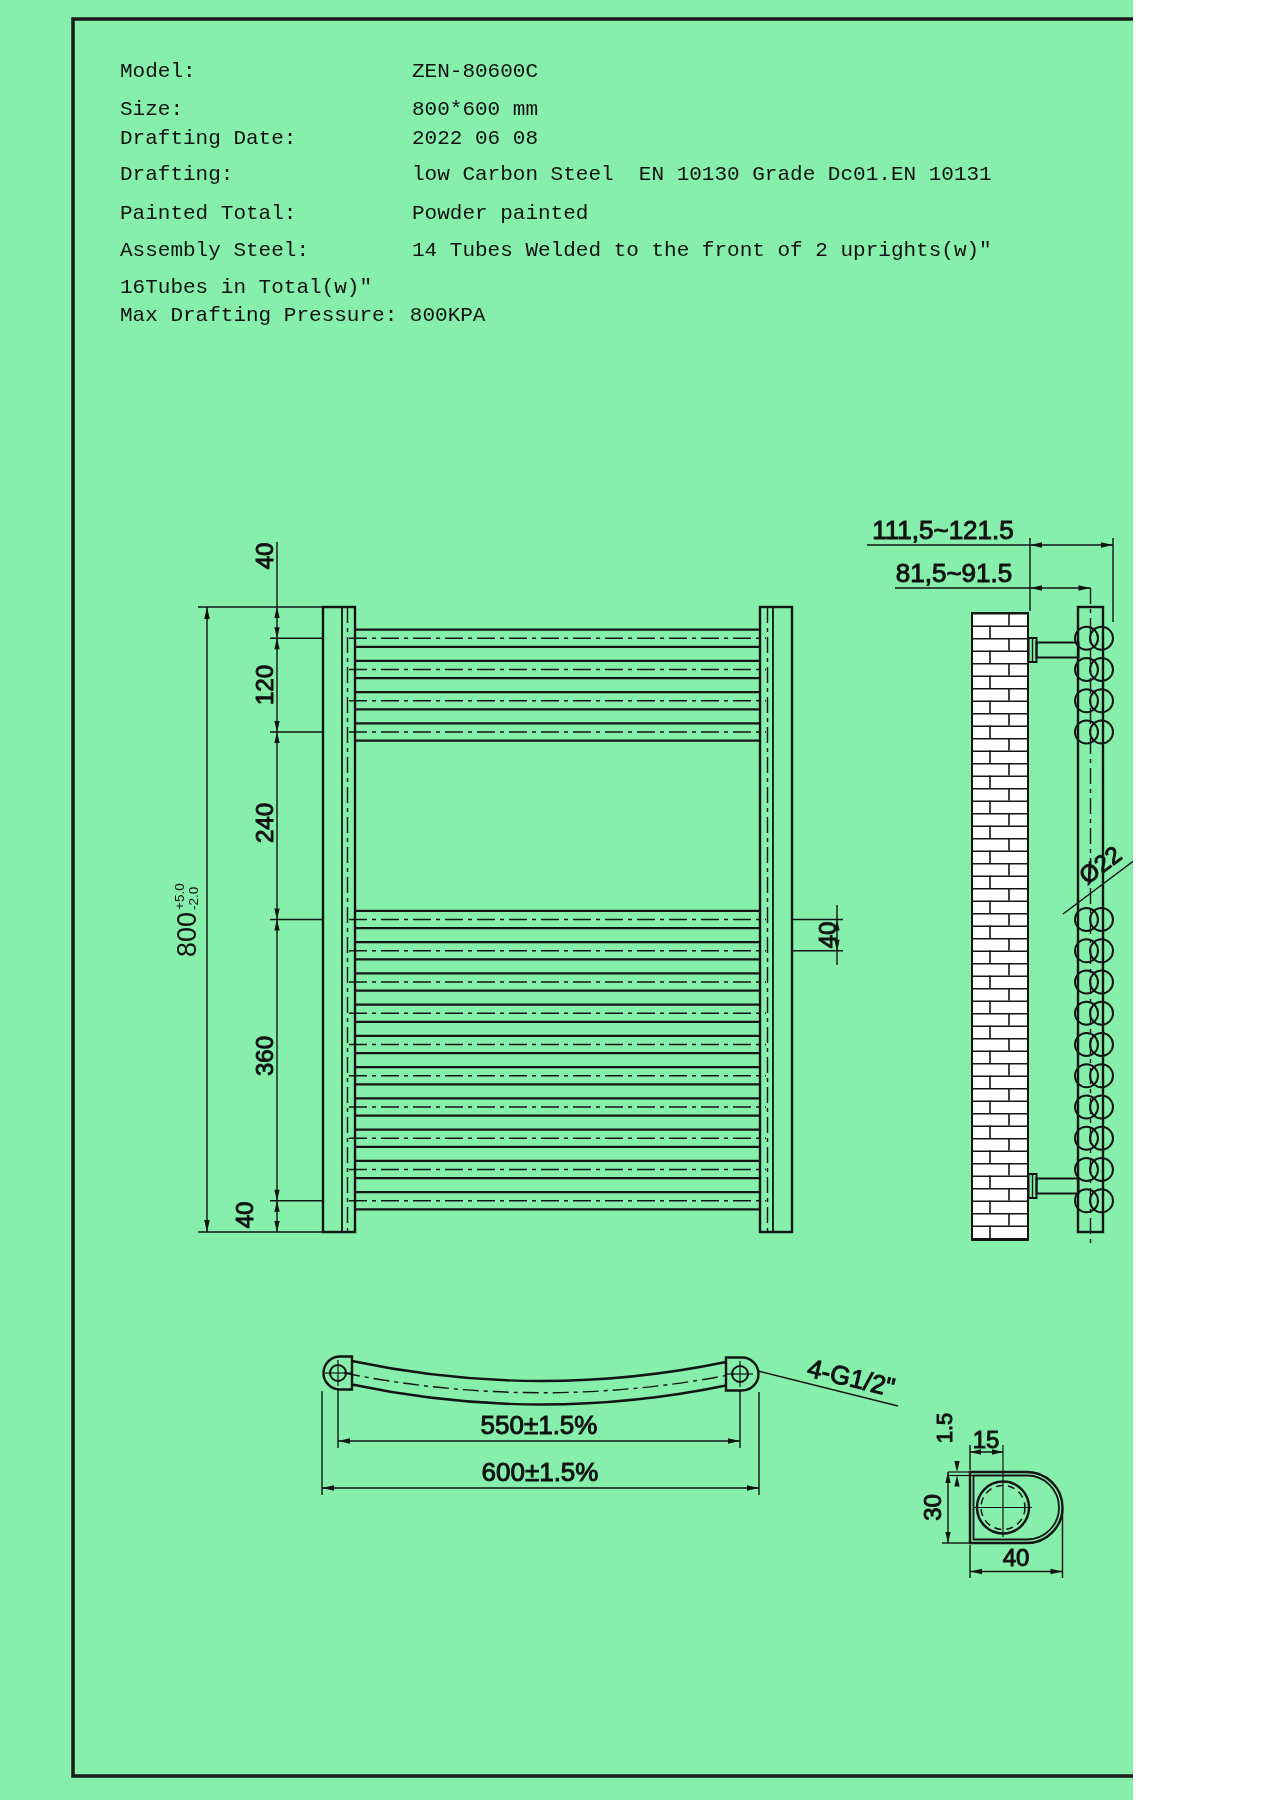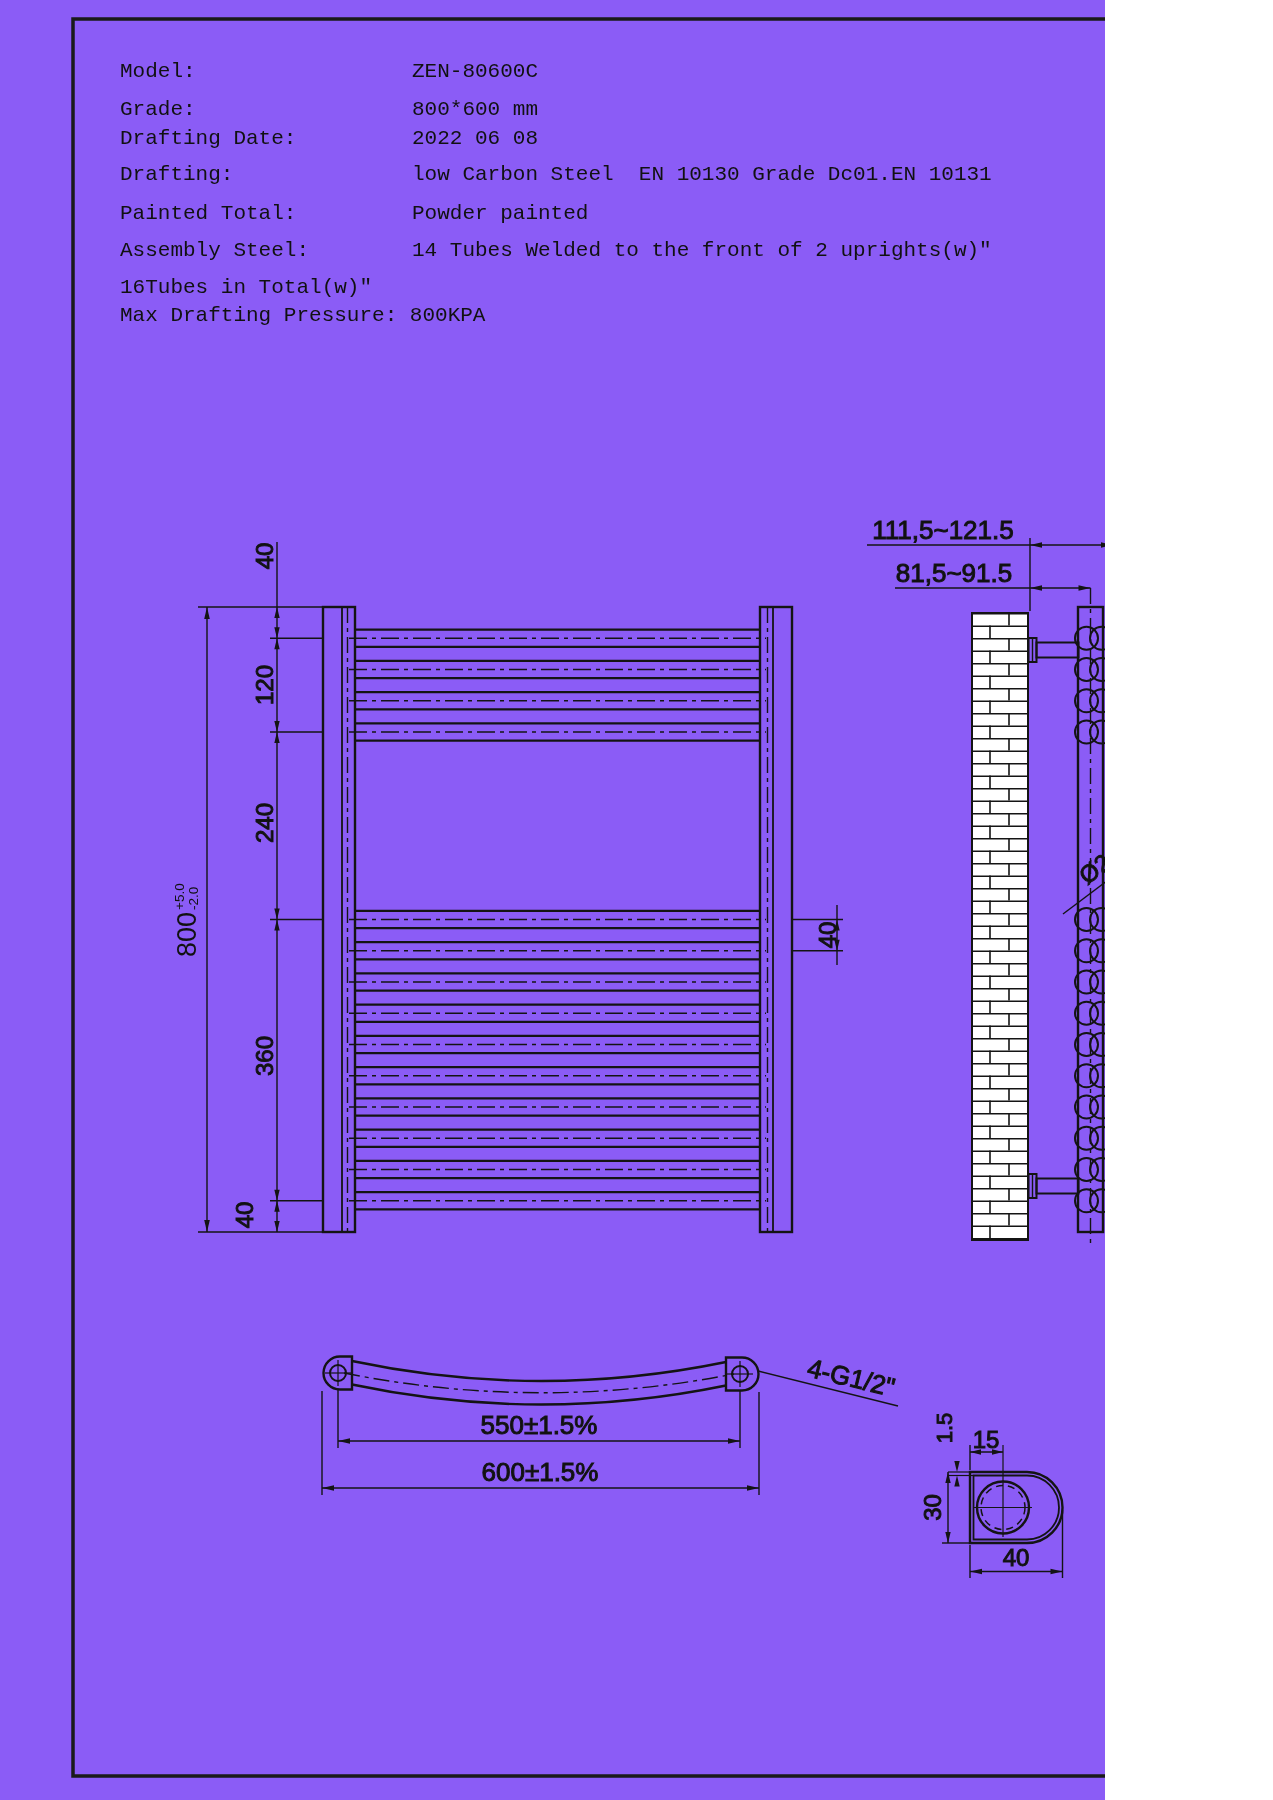--- a/index.html
+++ b/index.html
@@ -1,31 +1,31 @@
 <!DOCTYPE html>
 <html><head>
 <meta charset="utf-8">
 <style>
   html,body{margin:0;padding:0;background:#ffffff;}
-  #page{position:relative;width:1105px;height:1800px;background:#8b5cf6;overflow:hidden;
-        font-family:"Liberation Sans",sans-serif;color:#141414;}
+  #page{position:relative;width:1105px;height:1800px;background:#86efac;overflow:hidden;
+        font-family:"Liberation Sans",sans-serif;color:#141414;padding-left:28px;}
   #drawing{position:absolute;left:0;top:0;}
   .spec{position:absolute;font-family:"Liberation Mono",monospace;font-size:21px;
         white-space:pre;color:#111;letter-spacing:0px;}
   .spec .val{position:absolute;left:278px;top:0;margin-left:14px;}
   svg text{font-family:"Liberation Sans",sans-serif;fill:#111;}
 </style>
 </head>
 <body>
 
 <div id="page">
 
   <div>
     <div class="spec" style="left:120px;top:60px"><span>Model:</span><span class="val">ZEN-80600C</span></div>
-    <div class="spec" style="left:120px;top:98px"><span>Grade:</span><span class="val">800*600 mm</span></div>
+    <div class="spec" style="left:120px;top:98px"><span>Size:</span><span class="val">800*600 mm</span></div>
     <div class="spec" style="left:120px;top:127px"><span>Drafting Date:</span><span class="val">2022 06 08</span></div>
     <div class="spec" style="left:120px;top:163px"><span>Drafting:</span><span class="val">low Carbon Steel  EN 10130 Grade Dc01.EN 10131</span></div>
     <div class="spec" style="left:120px;top:202px"><span>Painted Total:</span><span class="val">Powder painted</span></div>
     <div class="spec" style="left:120px;top:239px"><span>Assembly Steel:</span><span class="val">14 Tubes Welded to the front of 2 uprights(w)"</span></div>
     <div class="spec" style="left:120px;top:276px">16Tubes in Total(w)"</div>
     <div class="spec" style="left:120px;top:304px">Max Drafting Pressure: 800KPA</div>
   </div>
 
   <svg id="drawing" width="1273" height="1800" viewBox="0 0 1273 1800">
 

